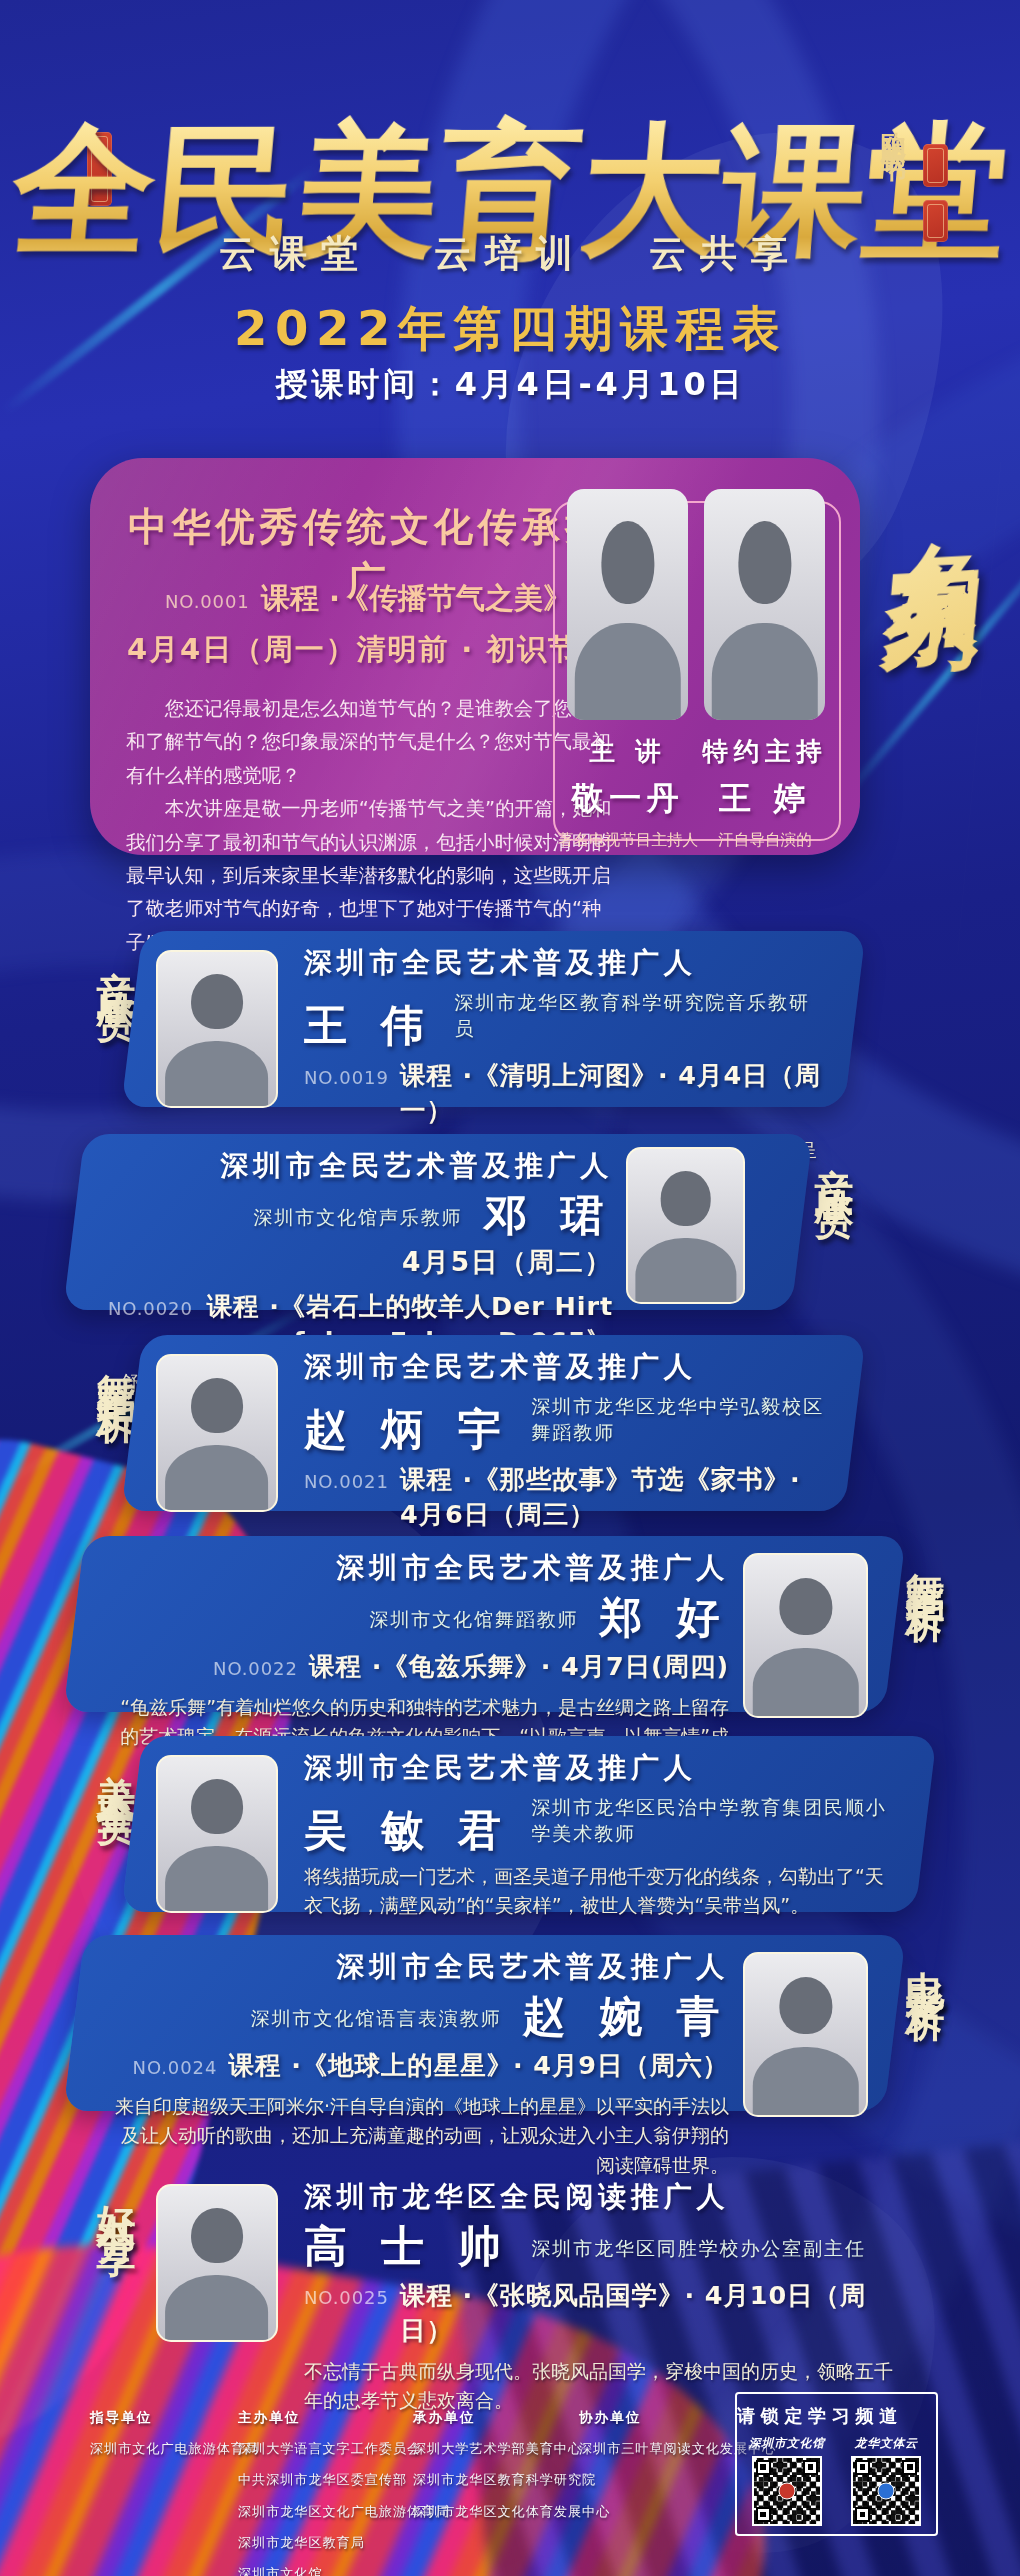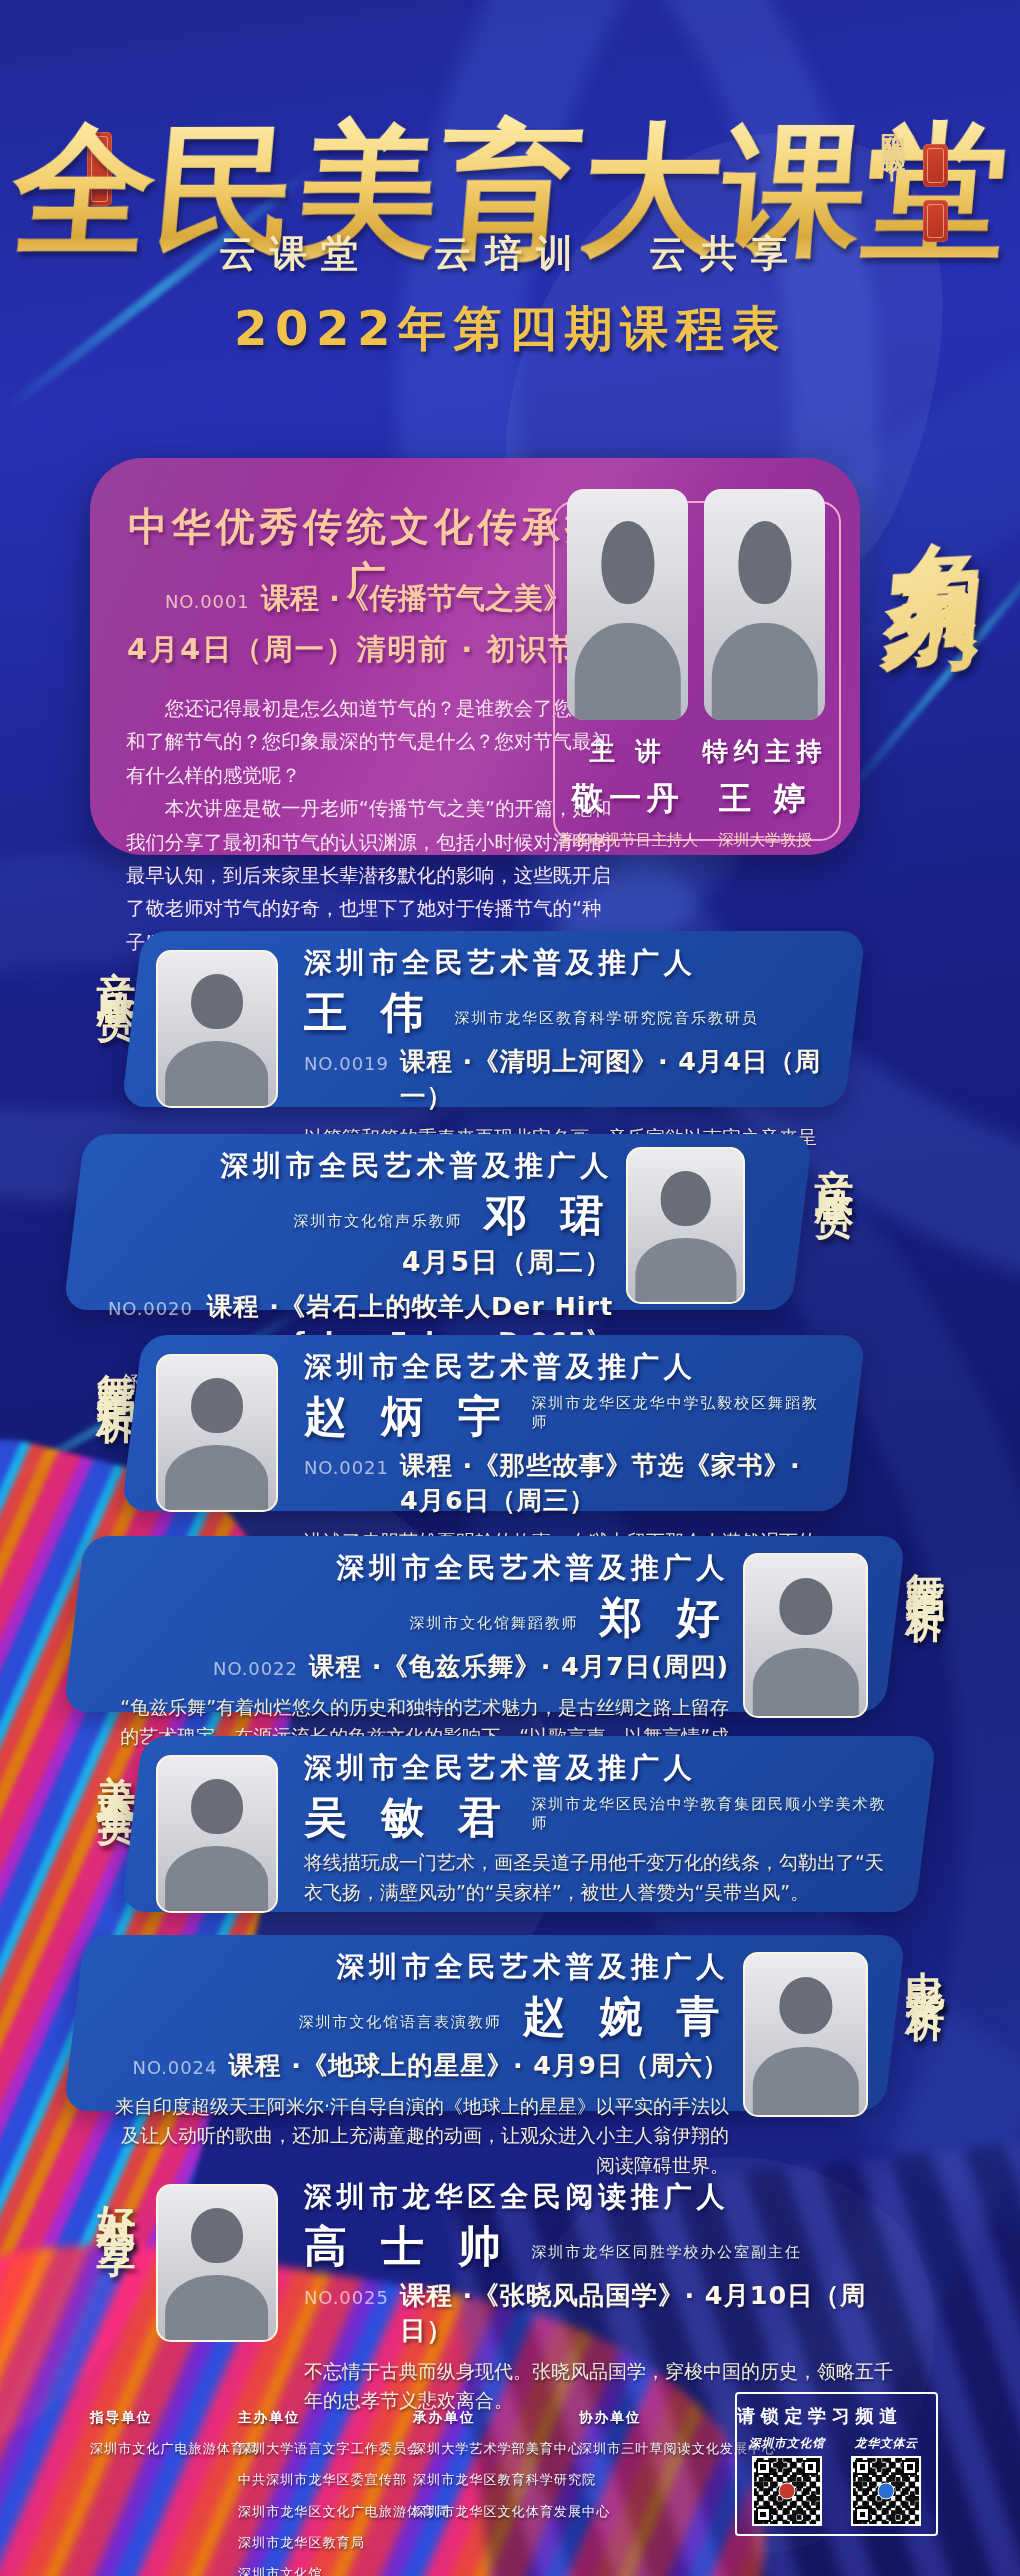--- a/index.html
+++ b/index.html
@@ -90,21 +90,21 @@
   .cat-label{position:absolute;writing-mode:vertical-rl;text-orientation:upright;font-size:39px;font-weight:900;
     letter-spacing:10.4px;color:#f4ebc8;text-shadow:2.8px 3.8px 5.7px rgba(0,0,0,.6);}
   .row-content{position:absolute;top:13.2px;display:flex;flex-direction:column;}
   .row.left .row-content{left:172px;right:26.5px;align-items:flex-start;text-align:left;}
   .row.right .row-content{left:34px;right:163px;align-items:flex-end;text-align:right;}
   .badge{font-size:28px;font-weight:800;color:#ffffff;letter-spacing:4.7px;text-shadow:1.9px 2.8px 3.8px rgba(0,0,30,.5);}
   .name-row{display:flex;align-items:flex-end;gap:21px;margin-top:7.6px;}
   .row.right .name-row{flex-direction:row-reverse;}
   .name{font-size:43px;font-weight:900;color:#fff;letter-spacing:9.5px;line-height:1.05;white-space:nowrap;
     text-shadow:1.9px 2.8px 4.7px rgba(0,0,30,.55);}
-  .affil{font-size:15px;color:#e2f2e7;padding-bottom:6.6px;letter-spacing:1.9px;text-shadow:0.9px 1.9px 2.8px rgba(0,0,30,.5);}
+  .affil{font-size:19px;color:#e2f2e7;padding-bottom:6.6px;letter-spacing:1.9px;text-shadow:0.9px 1.9px 2.8px rgba(0,0,30,.5);}
   .date-line{margin-top:5.7px;font-size:26.5px;font-weight:800;color:#fdf8e7;letter-spacing:1.9px;text-shadow:1.9px 1.9px 3.8px rgba(0,0,30,.5);}
   .course-row{display:flex;align-items:baseline;margin-top:9.5px;}
   .course-row .course{font-size:25.5px;font-weight:800;color:#fdf8e7;letter-spacing:0.9px;text-shadow:1.9px 1.9px 3.8px rgba(0,0,30,.5);}
   .course-row .cno{color:rgba(255,255,255,.62);}
   .desc{margin-top:8.5px;font-size:19px;line-height:1.55;color:#f1ecd7;text-shadow:0.9px 1.9px 2.8px rgba(0,0,30,.55);}
   .row.right .desc{text-align:right;}
   
   .row.rw1{left:132px;top:931px;width:723px;}   .lbl1{left:89px;top:940px;}
   .row.rw2{left:74px;top:1134px;width:728px;}   .lbl2{left:807px;top:1137px;}
   .row.rw3{left:132px;top:1335px;width:723px;}  .lbl3{left:89px;top:1342px;}
@@ -162,20 +162,21 @@
   <div class="main-title">全民美育大课堂</div>
   <div class="signature">欧阳明钦书</div>
   <div class="seal mini1"></div>
   <div class="seal mini2"></div>
   <div class="slogans">
     <span>云课堂</span>
     <span>云培训</span>
     <span>云共享</span>
   </div>
   <div class="sched-title">2022年第四期课程表</div>
+  <div class="sched-time">授课时间：4月4日-4月10日</div>
 
   <section class="featured">
     <div class="f-title">中华优秀传统文化传承推广</div>
     <div class="f-course">
       <span class="cno">NO.0001</span><span class="course">课程 ·《传播节气之美》</span>
     </div>
     <div class="f-date">4月4日（周一）清明前 · 初识节气</div>
     <div class="f-para">
       <p>您还记得最初是怎么知道节气的？是谁教会了您认识和了解节气的？您印象最深的节气是什么？您对节气最初有什么样的感觉呢？</p>
       <p>本次讲座是敬一丹老师“传播节气之美”的开篇，她和我们分享了最初和节气的认识渊源，包括小时候对清明的最早认知，到后来家里长辈潜移默化的影响，这些既开启了敬老师对节气的好奇，也埋下了她对于传播节气的“种子”。</p>
@@ -184,21 +185,21 @@
     <div class="photo fp1"></div>
     <div class="photo fp2"></div>
     <div class="sp-col sc1">
       <div class="sp-role">主  讲</div>
       <div class="sp-name">敬一丹</div>
       <div class="sp-title">著名电视节目主持人</div>
     </div>
     <div class="sp-col sc2">
       <div class="sp-role">特约主持</div>
       <div class="sp-name">王  婷</div>
-      <div class="sp-title">深圳大学教授</div>
+      <div class="sp-title">汗自导自演的</div>
     </div>
   </section>
 
   <div class="series">名家系列</div>
 
   <div class="cat-label lbl1">音乐欣赏</div>
   <section class="row left rw1">
     <div class="panel"></div>
     <div class="photo"></div>
     <div class="row-content">

